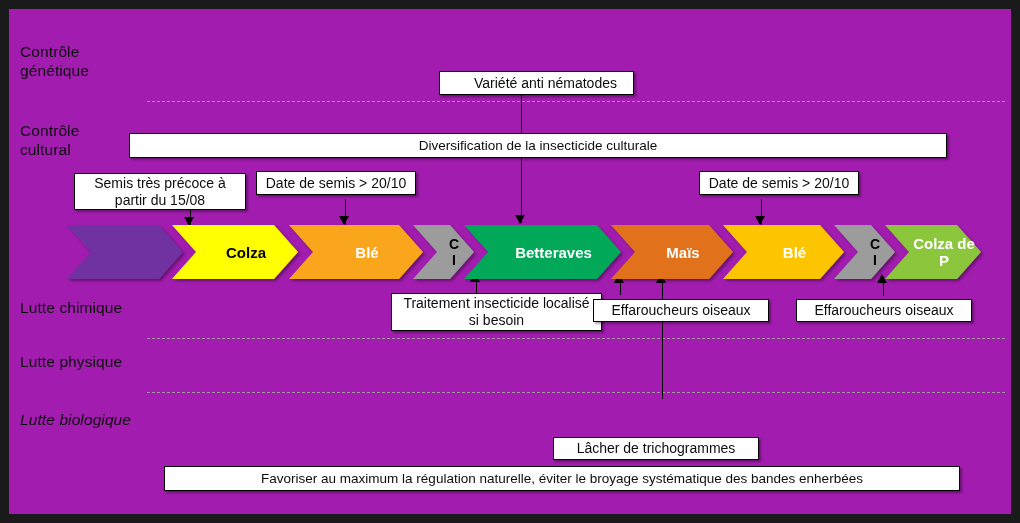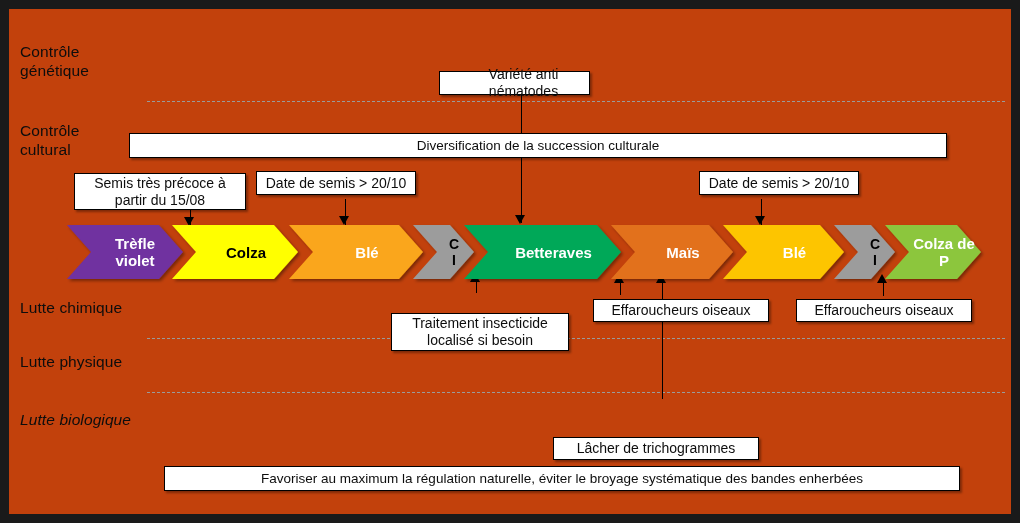--- a/index.html
+++ b/index.html
@@ -2,21 +2,21 @@
 <html><head>
 <meta charset="utf-8">
 <style>
   html,body{margin:0;padding:0;background:#ffffff;}
   body{font-family:"Liberation Sans", sans-serif;}
 
   #root{
     position:relative;
     width:1020px;height:523px;
     box-sizing:border-box;
-    background:#c2410c;
+    background:#a21caf;
     border:9px solid #1a1a1a;
     overflow:hidden;
   }
   
   #frame-gradient{
     position:absolute;inset:-9px;
     pointer-events:none;
     border:9px solid transparent;
     background:
       linear-gradient(135deg,#6f6f6f 0%,#1d1d1d 18%,#121212 50%,#242424 82%,#7a7a7a 100%) border-box;
@@ -149,45 +149,43 @@
         <polygon points="602,216 700,216 724,243 700,270 602,270 626,243" fill="#E2711D"></polygon>
 
         <polygon points="714,216 811,216 835,243 811,270 714,270 738,243" fill="#FDC500"></polygon>
 
         <polygon points="825,216 862,216 886,243 862,270 825,270 849,243" fill="#9C9C9C"></polygon>
 
         <polygon points="876,216 948,216 972,243 948,270 876,270 900,243" fill="#8CC63E"></polygon>
       </g>
     </svg>
 
-    <div class="chev-label" style="left:78px;top:216px;width:96px;height:54px;color:#ffffff;white-space:pre-line;">Trèfle
-violet</div>
     <div class="chev-label" style="left:185px;top:216px;width:104px;height:54px;color:#000000;white-space:pre-line;">Colza</div>
     <div class="chev-label" style="left:302px;top:216px;width:112px;height:54px;color:#ffffff;white-space:pre-line;">Blé</div>
     <div class="chev-label small" style="left:424px;top:216px;width:42px;height:54px;color:#000000;white-space:pre-line;">C
 I</div>
     <div class="chev-label" style="left:477px;top:216px;width:135px;height:54px;color:#ffffff;white-space:pre-line;">Betteraves</div>
     <div class="chev-label" style="left:624px;top:216px;width:100px;height:54px;color:#ffffff;white-space:pre-line;">Maïs</div>
     <div class="chev-label" style="left:736px;top:216px;width:99px;height:54px;color:#ffffff;white-space:pre-line;">Blé</div>
     <div class="chev-label small" style="left:845px;top:216px;width:42px;height:54px;color:#000000;white-space:pre-line;">C
 I</div>
     <div class="chev-label" style="left:898px;top:216px;width:74px;height:54px;color:#ffffff;white-space:pre-line;">Colza de
 P</div>
 
-    <div class="box" style="left:430px;top:62px;width:151px;height:24px;padding-left:24px;">Variété anti nématodes</div>
+    <div class="box" style="left:430px;top:62px;width:195px;height:24px;padding-left:24px;">Variété anti nématodes</div>
 
-    <div class="box wide" style="left:120px;top:124px;width:818px;height:25px;">Diversification de la succession culturale</div>
+    <div class="box wide" style="left:120px;top:124px;width:818px;height:25px;">Diversification de la insecticide culturale</div>
 
     <div class="box" style="left:65px;top:164px;width:172px;height:37px;">Semis très précoce à partir du 15/08</div>
 
     <div class="box" style="left:247px;top:162px;width:160px;height:24px;">Date de semis &gt; 20/10</div>
 
     <div class="box" style="left:690px;top:162px;width:160px;height:24px;">Date de semis &gt; 20/10</div>
 
-    <div class="box" style="left:382px;top:284px;width:178px;height:38px;margin-top:20px;">Traitement insecticide localisé si besoin</div>
+    <div class="box" style="left:382px;top:284px;width:211px;height:38px;">Traitement insecticide localisé si besoin</div>
 
     <div class="box" style="left:584px;top:290px;width:176px;height:23px;">Effaroucheurs oiseaux</div>
 
     <div class="box" style="left:787px;top:290px;width:176px;height:23px;">Effaroucheurs oiseaux</div>
 
     <div class="box" style="left:544px;top:388px;width:206px;height:23px;margin-top:40px;">Lâcher de trichogrammes</div>
 
     <div class="box wide" style="left:155px;top:457px;width:796px;height:25px;">Favoriser au maximum la régulation naturelle, éviter le broyage systématique des bandes enherbées</div>
 
   </div>

